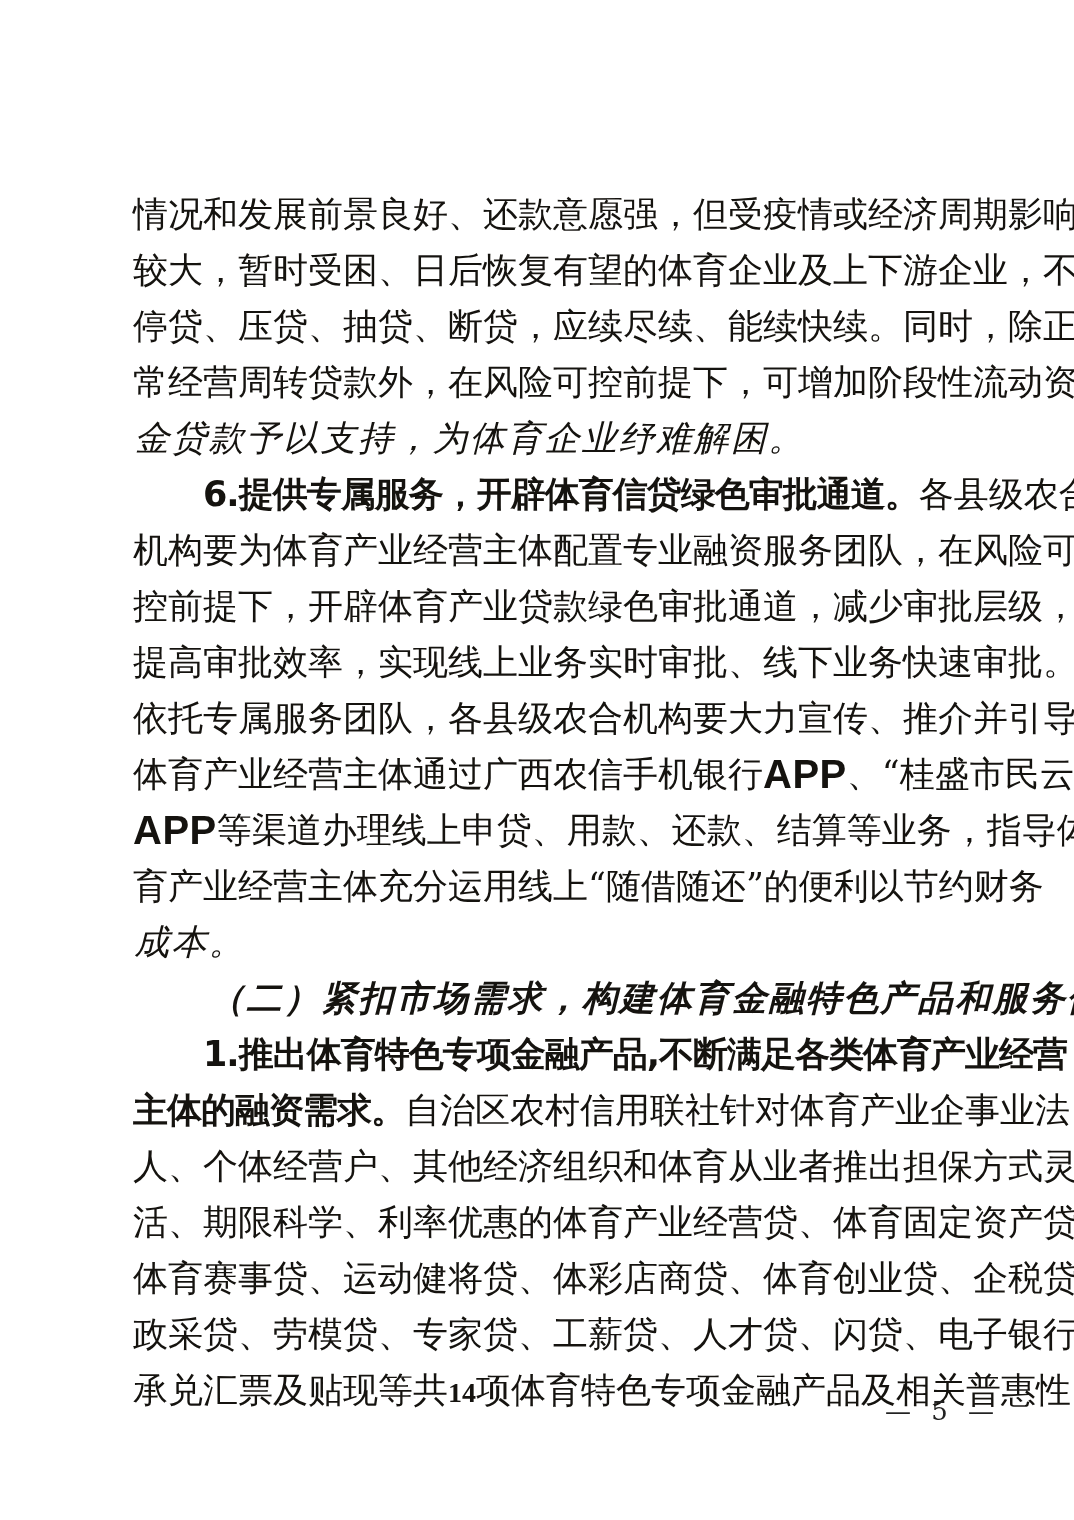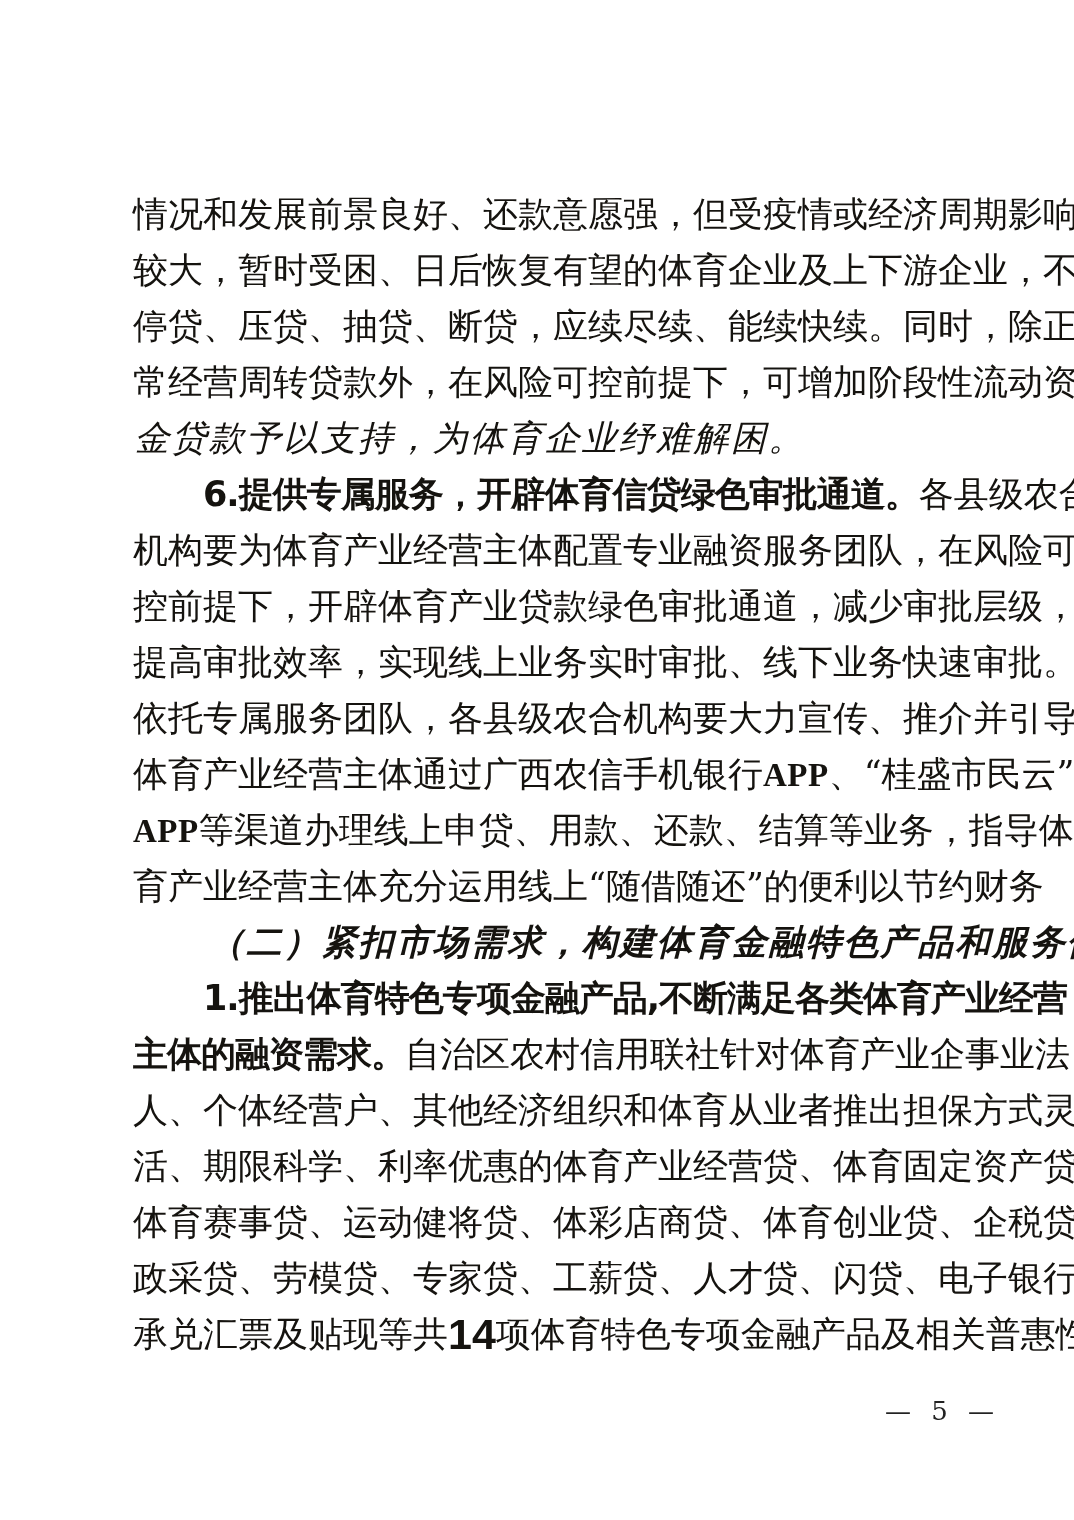--- a/index.html
+++ b/index.html
@@ -65,29 +65,29 @@
 
   
   .bold {
     font-weight: bold;
     font-family: "DejaVu Sans", "Liberation Sans", sans-serif;
     letter-spacing: -1px;
   }
 
   
   .latin {
+    font-family: Liberation Sans, sans-serif;
+    font-weight: bold;
+    font-size: 40px;
+    letter-spacing: 0.5px;
+  }
+  .latin-num {
     font-family: Liberation Serif, serif;
     font-weight: bold;
-    font-size: 33px;
-    letter-spacing: 0.5px;
-  }
-  .latin-num {
-    font-family: Liberation Sans, sans-serif;
-    font-weight: bold;
-    font-size: 43px;
+    font-size: 28px;
   }
 
   #pagenum {
     position: absolute;
     left: 0;
     top: 1396px;
     width: 1000px;
     text-align: right;
     font-family: "DejaVu Serif", "Liberation Serif", serif;
     font-size: 26px;
@@ -442,20 +442,21 @@
         <span class="ch">”</span>
         <span class="ch">的</span>
         <span class="ch">便</span>
         <span class="ch">利</span>
         <span class="ch">以</span>
         <span class="ch">节</span>
         <span class="ch">约</span>
         <span class="ch">财</span>
         <span class="ch">务</span>
       </div>
+      <div class="ln flow"><span class="ch">成</span><span class="ch">本</span><span class="ch">。</span></div>
       <div class="ln flow"><span class="ch" style="width: 74.6px;"></span><span class="ch bold">（</span><span class="ch bold">二</span><span class="ch bold">）</span><span class="ch bold">紧</span><span class="ch bold">扣</span><span class="ch bold">市</span><span class="ch bold">场</span><span class="ch bold">需</span><span class="ch bold">求</span><span class="ch bold">，</span><span class="ch bold">构</span><span class="ch bold">建</span><span class="ch bold">体</span><span class="ch bold">育</span><span class="ch bold">金</span><span class="ch bold">融</span><span class="ch bold">特</span><span class="ch bold">色</span><span class="ch bold">产</span><span class="ch bold">品</span><span class="ch bold">和</span><span class="ch bold">服</span><span class="ch bold">务</span><span class="ch bold">体</span></div>
       <div class="ln just">
         <span class="ch" style="width: 74.6px;">　　</span>
         <span class="ch bold">1</span>
         <span class="ch bold">.</span>
         <span class="ch bold">推</span>
         <span class="ch bold">出</span>
         <span class="ch bold">体</span>
         <span class="ch bold">育</span>
         <span class="ch bold">特</span>

